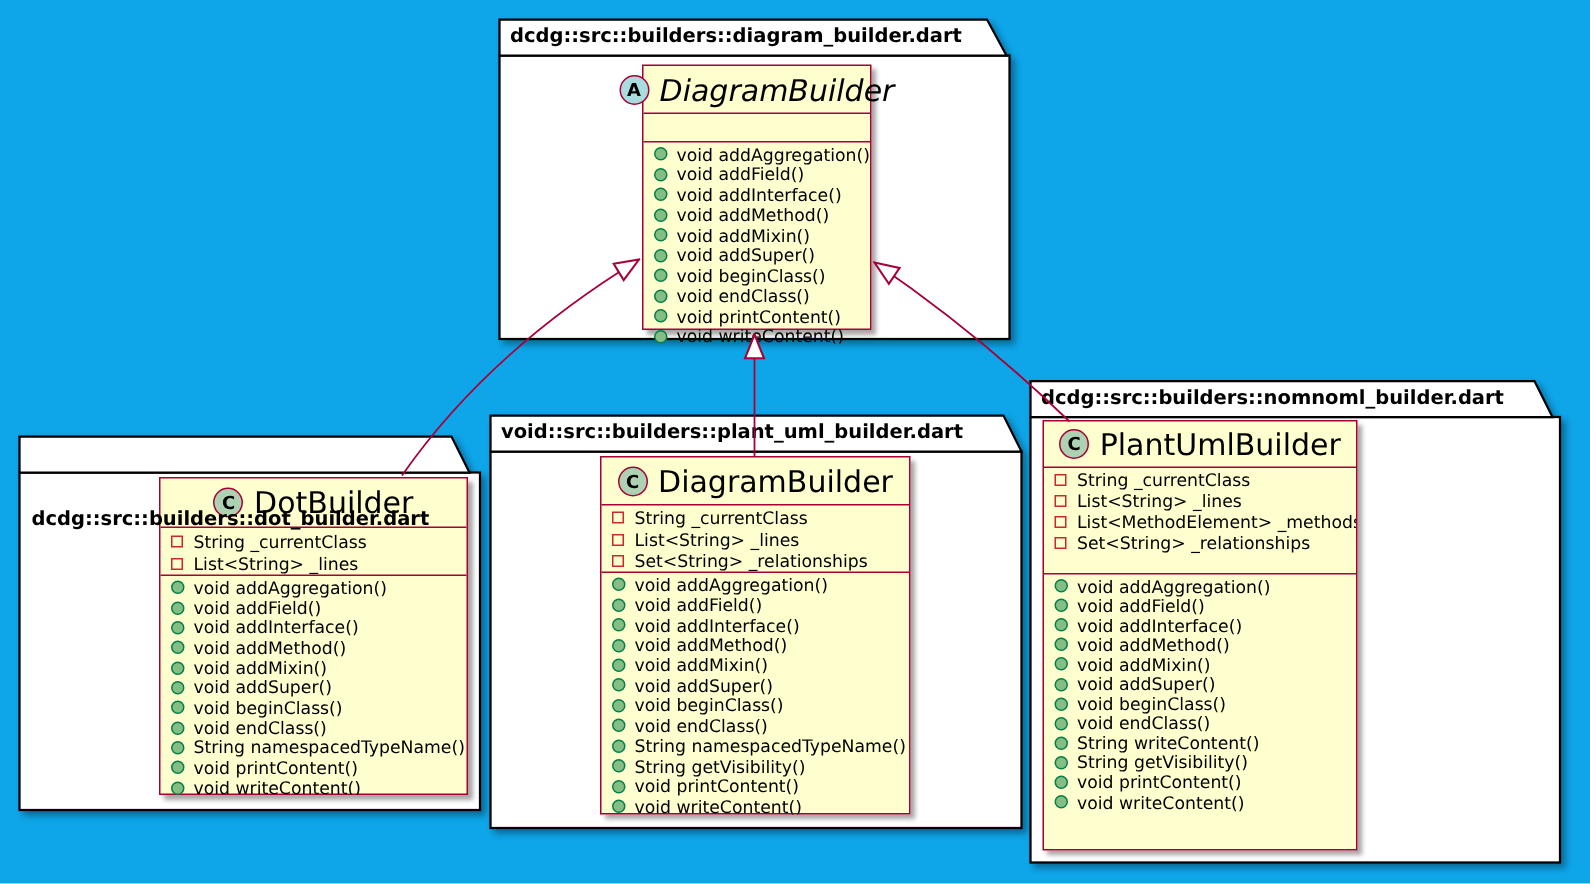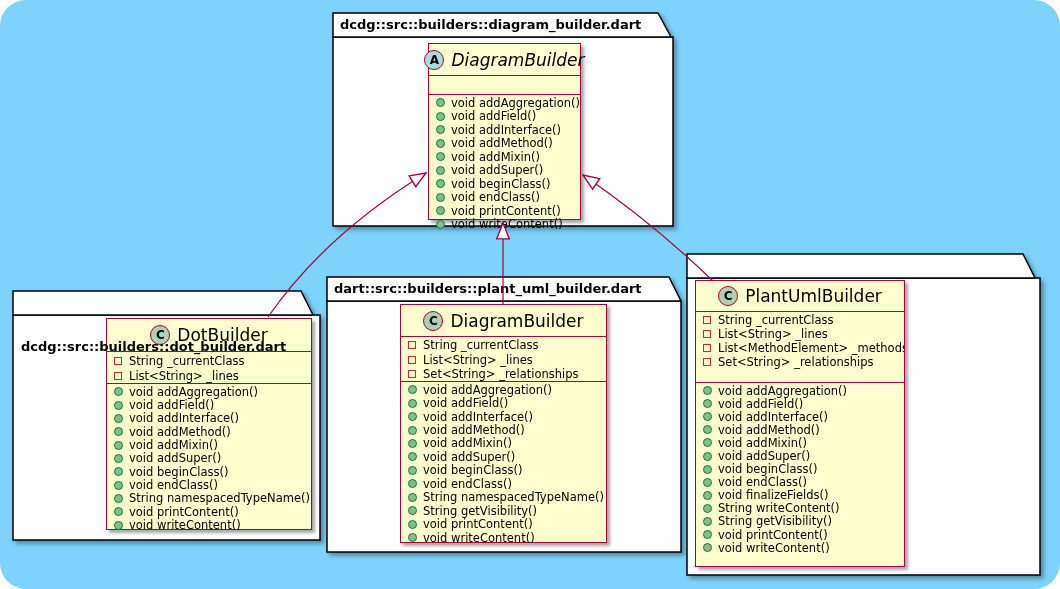--- a/index.html
+++ b/index.html
@@ -1,30 +1,30 @@
 <!DOCTYPE html>
 <html><head>
 <meta charset="utf-8">
 <style>
   html,body{margin:0;padding:0;background:#ffffff;}
   body{font-family:"DejaVu Sans","Liberation Sans",sans-serif;color:#000;}
-  #canvas{position:relative;width:1060px;height:589px;background:#7dd3fc;overflow:hidden;border-radius:26px;}
+  #canvas{position:relative;width:1060px;height:589px;background:#0ea5e9;overflow:hidden;}
 
   
   .pkg-title{position:absolute;z-index:20;font-size:13px;font-weight:bold;line-height:24px;white-space:nowrap;}
 
   
   .class-box{position:absolute;z-index:10;background:#FEFECE;border:1.5px solid #A80036;
              box-shadow:3px 3px 3px rgba(0,0,0,0.35);box-sizing:border-box;}
   .class-header{display:flex;align-items:center;justify-content:center;gap:7px;box-sizing:border-box;}
   .spot{width:20px;height:20px;border-radius:50%;border:1.5px solid #A80036;box-sizing:border-box;
         display:flex;align-items:center;justify-content:center;font-size:12px;font-weight:bold;flex:0 0 auto;}
   .spot-abstract{background:#A9DCDF;}
   .spot-class{background:#ADD1B2;}
-  .class-name{font-size:17px;}
+  .class-name{font-size:20px;}
   .class-name.abstract{font-style:italic;}
   .compartment{border-top:1px solid #A80036;box-sizing:border-box;padding:1px 4px 17px 7px;overflow:hidden;}
   .member{display:flex;align-items:center;white-space:nowrap;}
   .member > span:last-child{font-size:11.5px;}
   .icon-method{width:7px;height:7px;border-radius:50%;background:#84BE84;border:1px solid #038048;
                margin-right:6px;flex:0 0 auto;box-sizing:content-box;}
   .icon-field{width:6px;height:6px;background:transparent;border:1.2px solid #C82930;
               margin-right:7px;flex:0 0 auto;box-sizing:content-box;}
 
   
@@ -78,21 +78,22 @@
       <polygon points="327,277 669,277 681,301 327,301" fill="#ffffff" stroke="#000000" stroke-width="1.5"></polygon>
     </g>
     <g class="pkg-shape">
       <rect x="687" y="278" width="353" height="297" fill="#ffffff" stroke="#000000" stroke-width="1.5"></rect>
       <polygon points="687,254 1023,254 1035,278 687,278" fill="#ffffff" stroke="#000000" stroke-width="1.5"></polygon>
     </g>
   </svg>
 
   <span class="pkg-title" style="left:340px;top:13px;">dcdg::src::builders::diagram_builder.dart</span>
   <span class="pkg-title" style="left:21px;top:291px;margin-top:44px;">dcdg::src::builders::dot_builder.dart</span>
-  <span class="pkg-title" style="left:334px;top:277px;">dart::src::builders::plant_uml_builder.dart</span>
+  <span class="pkg-title" style="left:334px;top:277px;">void::src::builders::plant_uml_builder.dart</span>
+  <span class="pkg-title" style="left:694px;top:254px;">dcdg::src::builders::nomnoml_builder.dart</span>
 
   <div class="class-box" id="cls-diagram">
     <div class="class-header">
       <span class="spot spot-abstract">A</span>
       <span class="class-name abstract">DiagramBuilder</span>
     </div>
     <div class="compartment fields">
       
     </div>
     <div class="compartment methods">
@@ -328,24 +329,20 @@
           <span class="icon-method"></span>
           <span>void addSuper()</span>
         </div>
         <div class="member">
           <span class="icon-method"></span>
           <span>void beginClass()</span>
         </div>
         <div class="member">
           <span class="icon-method"></span>
           <span>void endClass()</span>
-        </div>
-        <div class="member">
-          <span class="icon-method"></span>
-          <span>void finalizeFields()</span>
         </div>
         <div class="member">
           <span class="icon-method"></span>
           <span>String writeContent()</span>
         </div>
         <div class="member">
           <span class="icon-method"></span>
           <span>String getVisibility()</span>
         </div>
         <div class="member">

